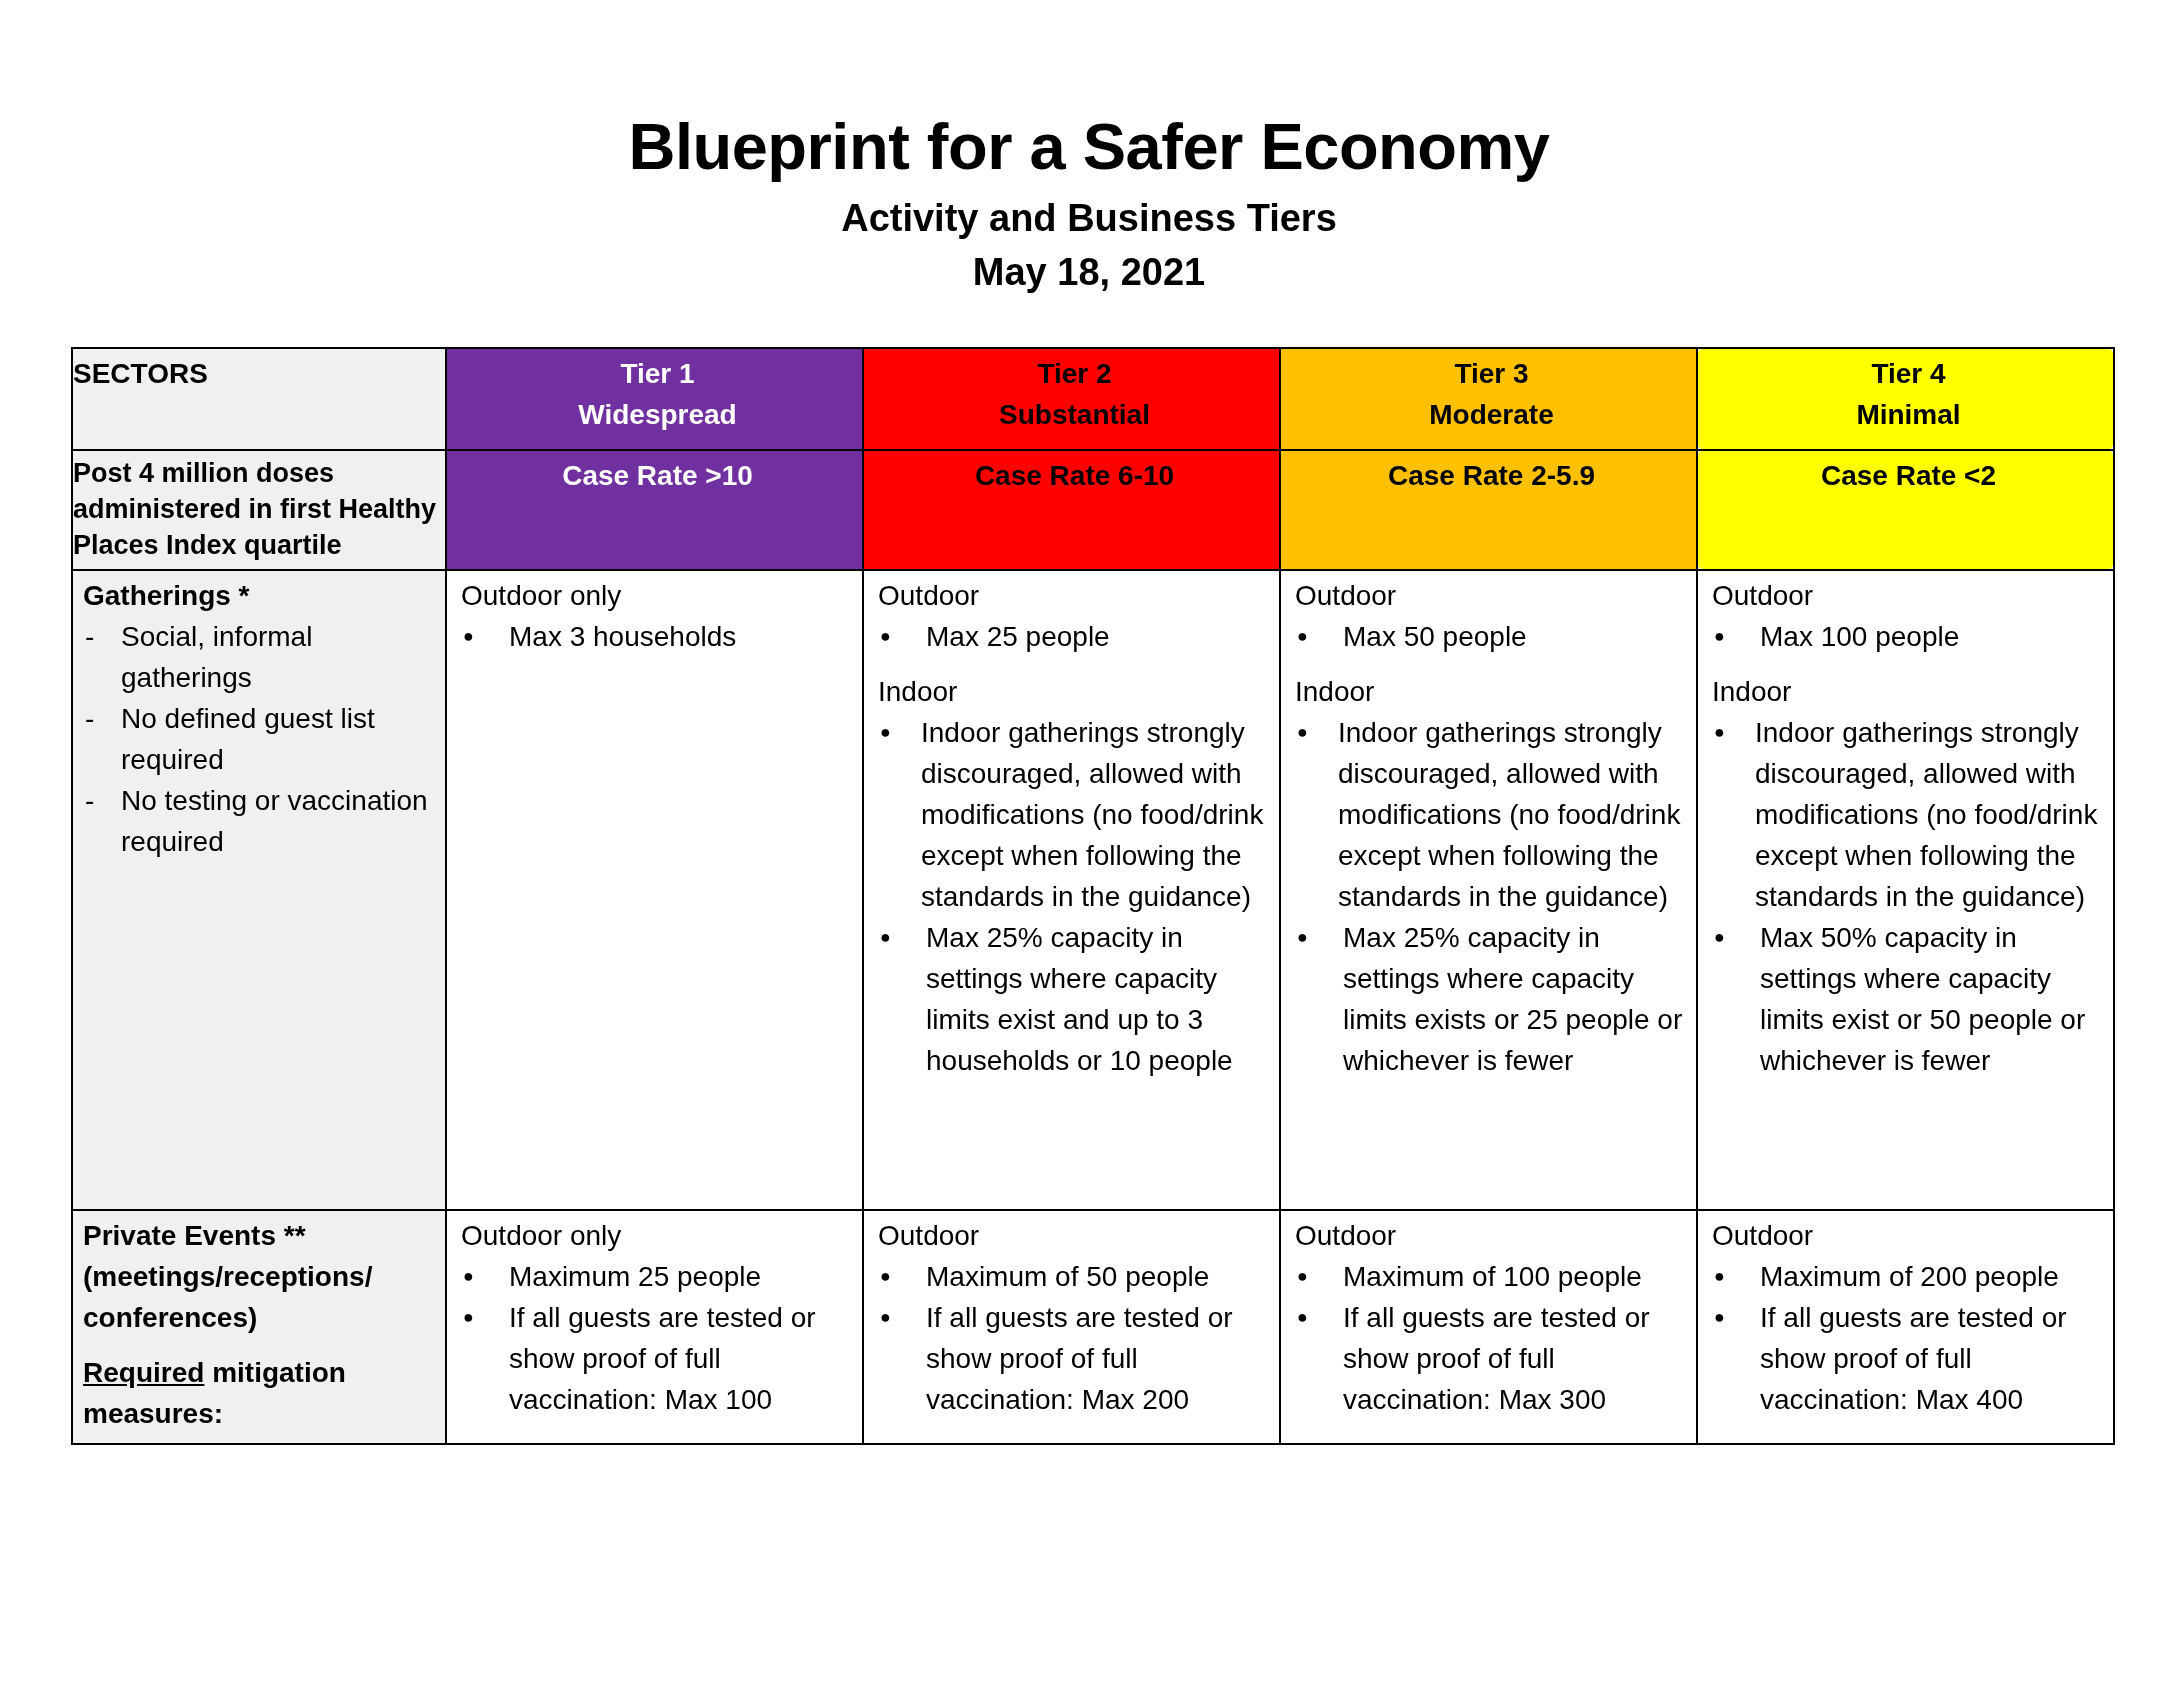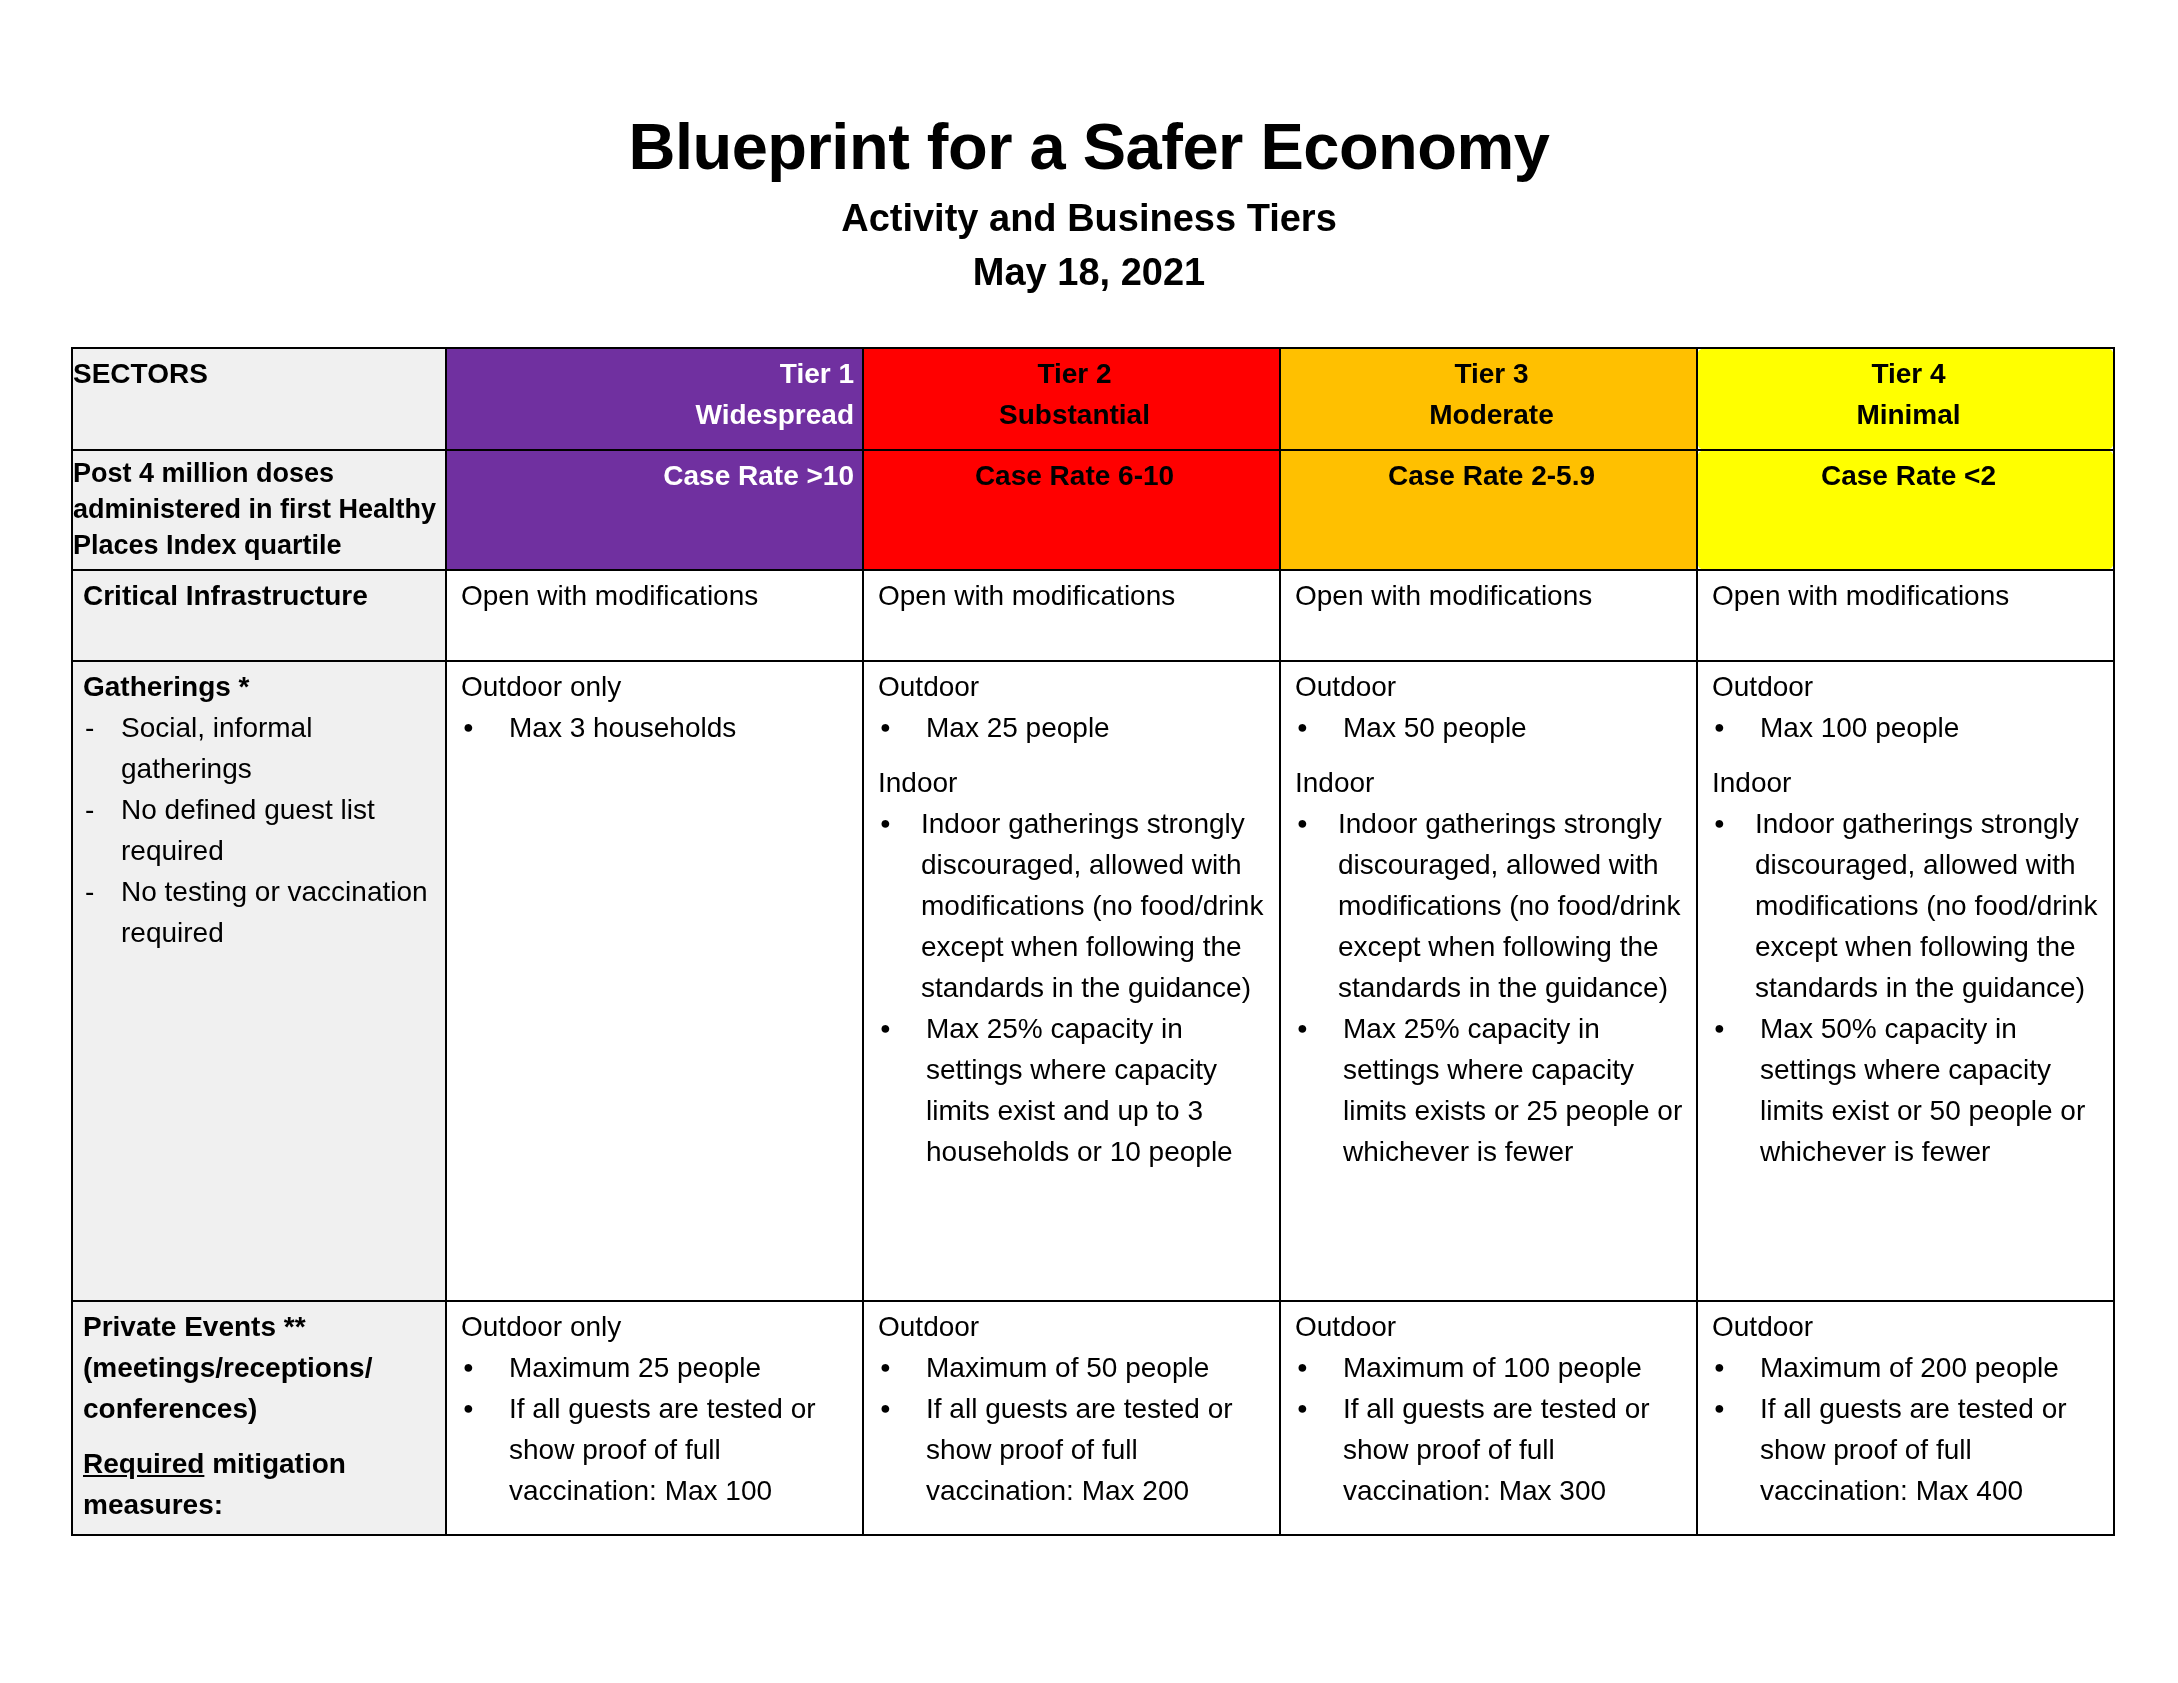--- a/index.html
+++ b/index.html
@@ -5,21 +5,21 @@
   html,body{margin:0;padding:0;background:#fff;}
   body{width:2178px;height:1683px;position:relative;font-family:"Liberation Sans","DejaVu Sans",sans-serif;color:#000;overflow:hidden;}
   #t1{position:absolute;top:107px;left:0;width:2178px;text-align:center;font-size:65px;font-weight:bold;color:#000000;line-height:79px;letter-spacing:-0.5px;}
   #t2{position:absolute;top:194px;left:0;width:2178px;text-align:center;font-size:38px;font-weight:bold;line-height:48px;}
   #t3{position:absolute;top:248px;left:0;width:2178px;text-align:center;font-size:38px;font-weight:bold;line-height:48px;}
   table{position:absolute;left:71px;top:347px;width:2041px;border-collapse:collapse;table-layout:fixed;}
   td{border:2px solid #000;vertical-align:top;font-size:28px;line-height:41px;padding:4px 8px 6px 14px;}
   td.sec{background:#f0f0f0;font-weight:bold;padding-left:10px;}
   td.sec.first{padding-left:0px;}
   .hdr{text-align:center;font-weight:bold;}
-  .t1{background:#7030a0;color:#fff;text-align:right;}
+  .t1{background:#7030a0;color:#fff;}
   .t2{background:#ff0000;color:#000;}
   .t3{background:#ffc000;color:#000;}
   .t4{background:#ffff00;color:#000;border-radius:8px;}
   ul{margin:0;padding:0;list-style:none;}
   li{position:relative;padding-left:48px;}
   li.b::before{content:"\25CF";position:absolute;left:2px;top:0;font-size:18px;}
   li.d::before{content:"-";position:absolute;left:2px;top:0;}
   .sec-list li{font-weight:normal;padding-left:38px;}
   .gap{margin-top:14px;}
   u{text-decoration:underline;}
@@ -58,27 +58,20 @@
           <div>Tier 4</div>
           <div>Minimal</div>
         </td>
   </tr>
   <tr style="height:113px">
     <td class="sec first" style="line-height:36px;font-size:27px;">Post 4 million doses administered in first Healthy Places Index quartile</td>
     <td class="hdr t1">Case Rate &gt;10</td>
     <td class="hdr t2">Case Rate 6-10</td>
     <td class="hdr t3">Case Rate 2-5.9</td>
     <td class="hdr t4">Case Rate &lt;2</td>
-  </tr>
-  <tr style="height:91px">
-    <td class="sec">Critical Infrastructure</td>
-    <td>Open with modifications</td>
-    <td>Open with modifications</td>
-    <td>Open with modifications</td>
-    <td>Open with modifications</td>
   </tr>
   <tr style="height:640px">
     <td class="sec">
       <div>Gatherings *</div>
       <ul class="sec-list">
         <li class="d">Social, informal gatherings</li>
         <li class="d">No defined guest list required</li>
         <li class="d">No testing or vaccination required</li>
       </ul>
     </td>

